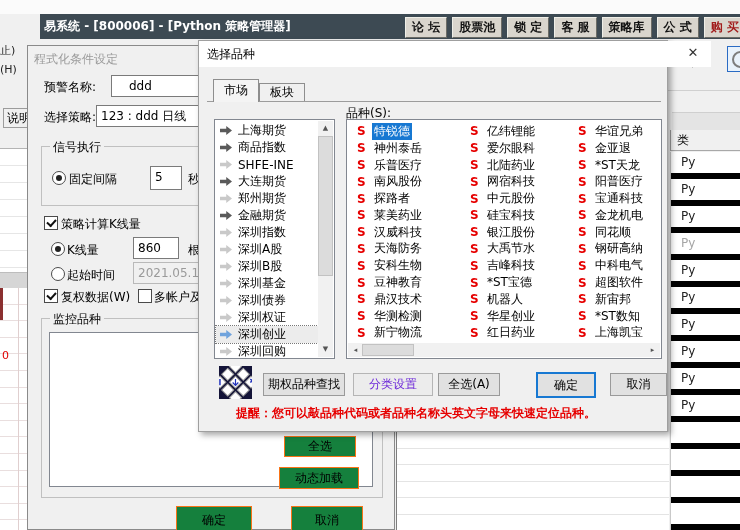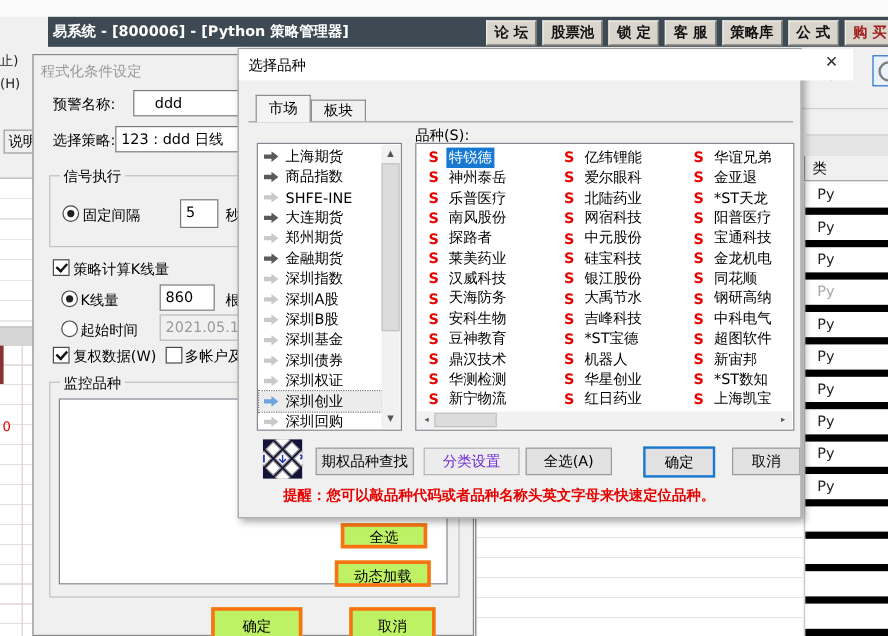--- a/index.html
+++ b/index.html
@@ -50,21 +50,21 @@
   #panel .lbl{position:absolute;white-space:nowrap;}
   #p-title{position:absolute;left:6px;top:5px;color:#9b9b9b;}
   .inputbox{position:absolute;background:#fff;border:1px solid #7a7a7a;line-height:20px;padding-left:4px;box-sizing:border-box;overflow:hidden;white-space:nowrap;}
   .inputbox.disabled{background:#f0f0f0;border-color:#b9b9b9;color:#9a9a9a;}
   .groupbox{position:absolute;border:1px solid #c0c0c0;}
   .legend{position:absolute;top:-8px;left:8px;background:#f0f0f0;padding:0 3px;white-space:nowrap;}
   .radio{position:absolute;width:12px;height:12px;border:1px solid #4a4a4a;border-radius:50%;background:#fff;}
   .radio.on::after{content:"";position:absolute;left:3px;top:3px;width:6px;height:6px;border-radius:50%;background:#222;}
   .chk{position:absolute;width:12px;height:12px;border:1px solid #4a4a4a;background:#fff;}
   .chk.on::after{content:"";position:absolute;left:2px;top:2px;width:7px;height:4px;border-left:2px solid #111;border-bottom:2px solid #111;transform:rotate(-48deg);}
-  .pbtn{position:absolute;background:#bef264;border:3px solid #f97316;text-align:center;box-sizing:border-box;}
+  .pbtn{position:absolute;background:#15803d;border:1px solid #f97316;text-align:center;box-sizing:border-box;}
   #monitor-listbox{position:absolute;left:21px;top:286px;width:322px;height:153px;background:#fff;border:1px solid #828790;}
 
   
   #dialog{left:198px;top:40px;width:470px;height:392px;background:#f0f0f0;border:1px solid #9f9f9f;box-sizing:border-box;z-index:3;box-shadow:3px 3px 6px rgba(0,0,0,0.35);}
   #dlg-titlebar{position:absolute;left:0;top:0;width:100%;height:26px;background:#fff;padding-left:44px;}
   #dlg-title{position:absolute;left:8px;top:5px;}
   #dlg-close{position:absolute;right:10px;top:4px;font-size:13px;color:#333;width:16px;text-align:center;}
   .tab{position:absolute;background:#f0f0f0;border:1px solid #8e8e8e;border-bottom:none;text-align:center;box-sizing:border-box;}
   #tab-market{left:14px;top:38px;width:46px;height:23px;line-height:21px;background:#f4f4f4;z-index:2;}
   #tab-sector{left:60px;top:42px;width:46px;height:18px;line-height:17px;}
@@ -96,21 +96,21 @@
   #var-hscroll{position:absolute;left:1px;bottom:1px;width:312px;height:14px;background:#f1f1f1;}
   #var-hscroll .sc-btn{height:14px;line-height:14px;}
   #var-left-btn{left:0;}
   #var-right-btn{left:auto;right:0;}
   #var-thumb{position:absolute;left:14px;top:1px;width:52px;height:12px;background:#dcdcdc;border:1px solid #c2c2c2;box-sizing:border-box;}
 
   #kbd-icon{position:absolute;left:20px;top:325px;width:33px;height:33px;}
   .dbtn{position:absolute;height:23px;line-height:21px;background:#e1e1e1;border:1px solid #9a9a9a;text-align:center;box-sizing:border-box;}
   #btn-optsearch{left:64px;top:332px;width:82px;}
   #btn-catset{left:154px;top:332px;width:80px;background:#ececec;border-color:#b5b5b5;color:#6d28d9;}
-  #btn-selall{left:239px;top:332px;width:72px;}
+  #btn-selall{left:239px;top:332px;width:62px;}
   #btn-ok{left:337px;top:331px;width:60px;height:26px;line-height:22px;border:2px solid #1778d2;}
   #btn-cancel{left:411px;top:332px;width:57px;}
   #dlg-hint{position:absolute;left:37px;top:364px;color:#e60000;font-weight:bold;white-space:nowrap;}
 </style>
 </head>
 <body>
 
 <div id="screen">
 
   <div class="abs" id="topstrip"></div>

